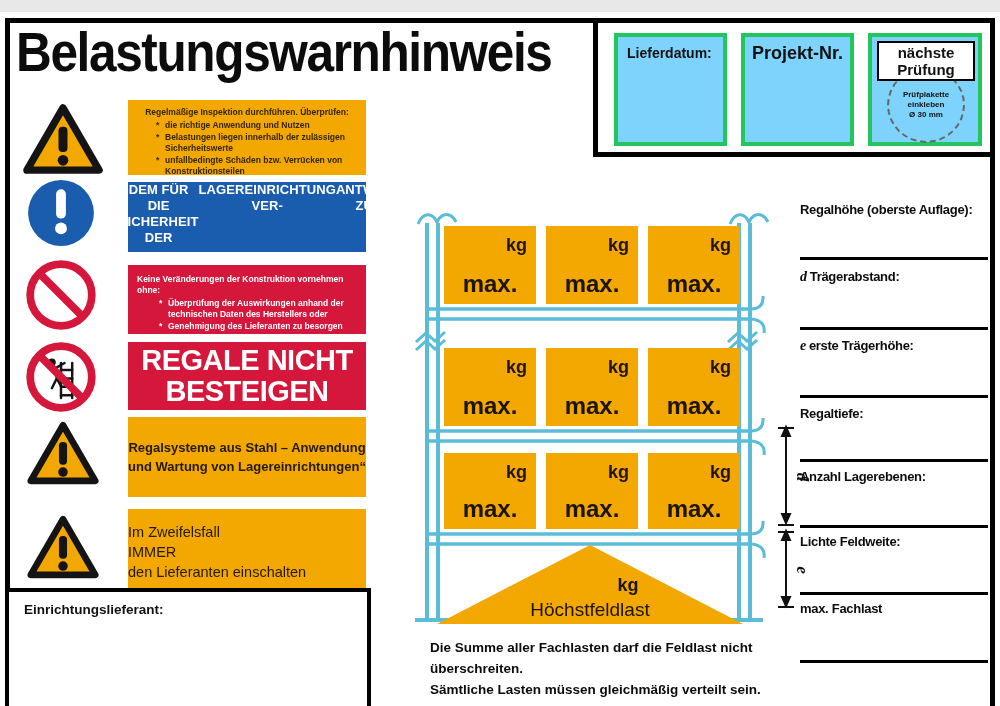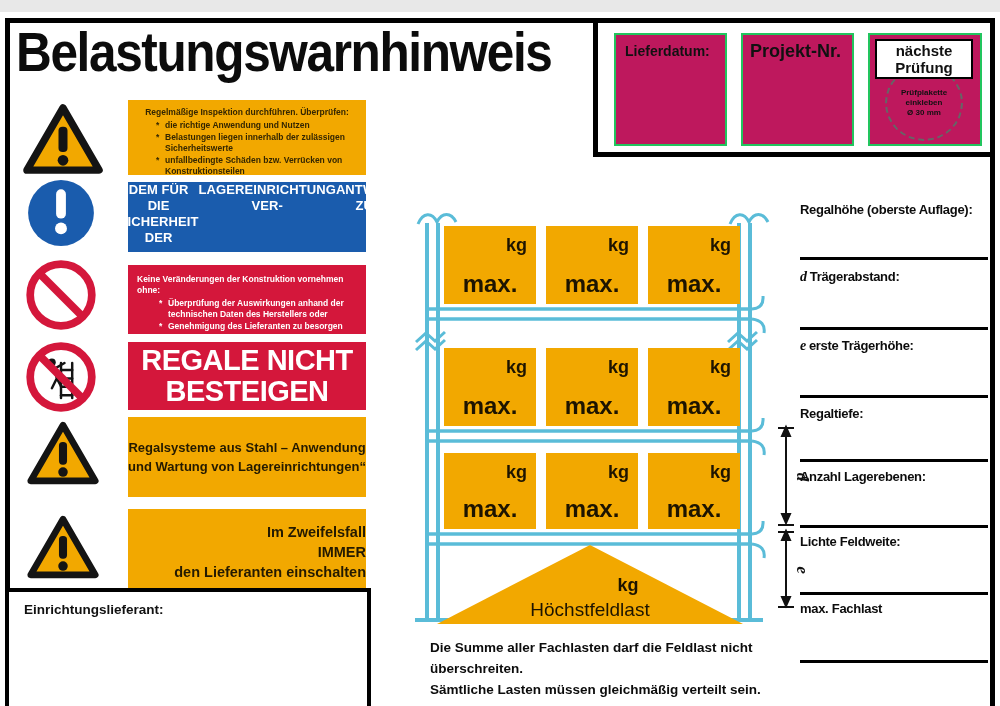--- a/index.html
+++ b/index.html
@@ -7,21 +7,21 @@
   #sign{position:relative;width:1000px;height:706px;background:#fff;
         font-family:"Liberation Sans",sans-serif;color:#111;overflow:hidden;margin:12px auto}
   .abs{position:absolute}
   
   .frame{left:5px;top:6px;width:990px;height:695px;border:5px solid #000}
   
   .title{left:16px;top:8px;font-size:55px;font-weight:700;letter-spacing:-1.5px;
          transform:scaleX(.9);transform-origin:left top;white-space:nowrap;color:#0c0c0c}
   
   .infobox{left:593px;top:6px;width:402px;height:139px;border:5px solid #000;background:#fff}
-  .ib{border:2px solid #22c55e;background:#be185d}
+  .ib{border:4px solid #22c55e;background:#7dd3fc}
   .ib1{left:16px;top:10px;width:113px;height:113px;padding:8px 0 0 9px;font-size:14px;font-weight:600}
   .ib2{left:143px;top:10px;width:113px;height:113px;padding:6px 0 0 7px;font-size:18px;font-weight:700}
   .ib3{left:270px;top:10px;width:114px;height:113px}
   .badge-strip{left:5px;top:4px;width:98px;border:2px solid #000;background:#fff;
                font-size:15px;font-weight:700;text-align:center;padding:1px 0;z-index:2}
   .badge-arrow{left:5px;top:21px;width:98px;height:15px;background:#000;
                clip-path:polygon(0 0,100% 0,50% 100%)}
   .badge-circle{left:15px;top:30px;width:78px;height:76px;border:2px dashed #666;border-radius:50%;
                 display:flex;flex-direction:column;align-items:center;justify-content:center;
                 font-size:8px;font-weight:700;line-height:1.25;text-align:center}
@@ -35,21 +35,21 @@
   .bullet{display:flex;padding-left:22px;margin-top:1px}
   .bullet .star{width:9px;flex:none}
   .b2{top:170px;height:70px;font-size:13px;font-weight:700;text-align:center;
       display:flex;flex-direction:row;justify-content:center;line-height:1.24;letter-spacing:.1px}
   .b3{top:253px;height:69px;font-size:8.5px;font-weight:700;padding:9px 4px 0 9px;line-height:1.3}
   .b3 .bt{margin-bottom:2px}
   .b4{top:330px;height:68px;font-size:29px;font-weight:700;text-align:center;
       display:flex;flex-direction:column;justify-content:center;line-height:1.06;letter-spacing:-.5px}
   .b5{top:405px;height:80px;font-size:13px;font-weight:700;text-align:center;
       display:flex;flex-direction:column;justify-content:center;line-height:1.5;color:#241a00}
-  .b6{top:497px;height:86px;font-size:14.5px;font-weight:700;text-align:right;
+  .b6{top:497px;height:86px;font-size:14.5px;font-weight:400;text-align:left;
       display:flex;flex-direction:column;justify-content:center;line-height:1.4;color:#241a00}
   
   .supplier{left:5px;top:576px;width:366px;height:125px;border:4px solid #000;background:#fff;
             padding:10px 0 0 15px;font-size:13.5px;font-weight:700}
   
   .kgbox{width:92px;background:#F2A800;z-index:2}
   .kgbox .kg{position:absolute;right:9px;top:9px;font-size:18px;font-weight:700;color:#1d1400}
   .kgbox .mx{position:absolute;bottom:6px;left:0;width:100%;text-align:center;
              font-size:24px;font-weight:700;color:#1d1400}
   .tri{left:437px;top:533px;width:306px;height:79px;background:#F2A800;

